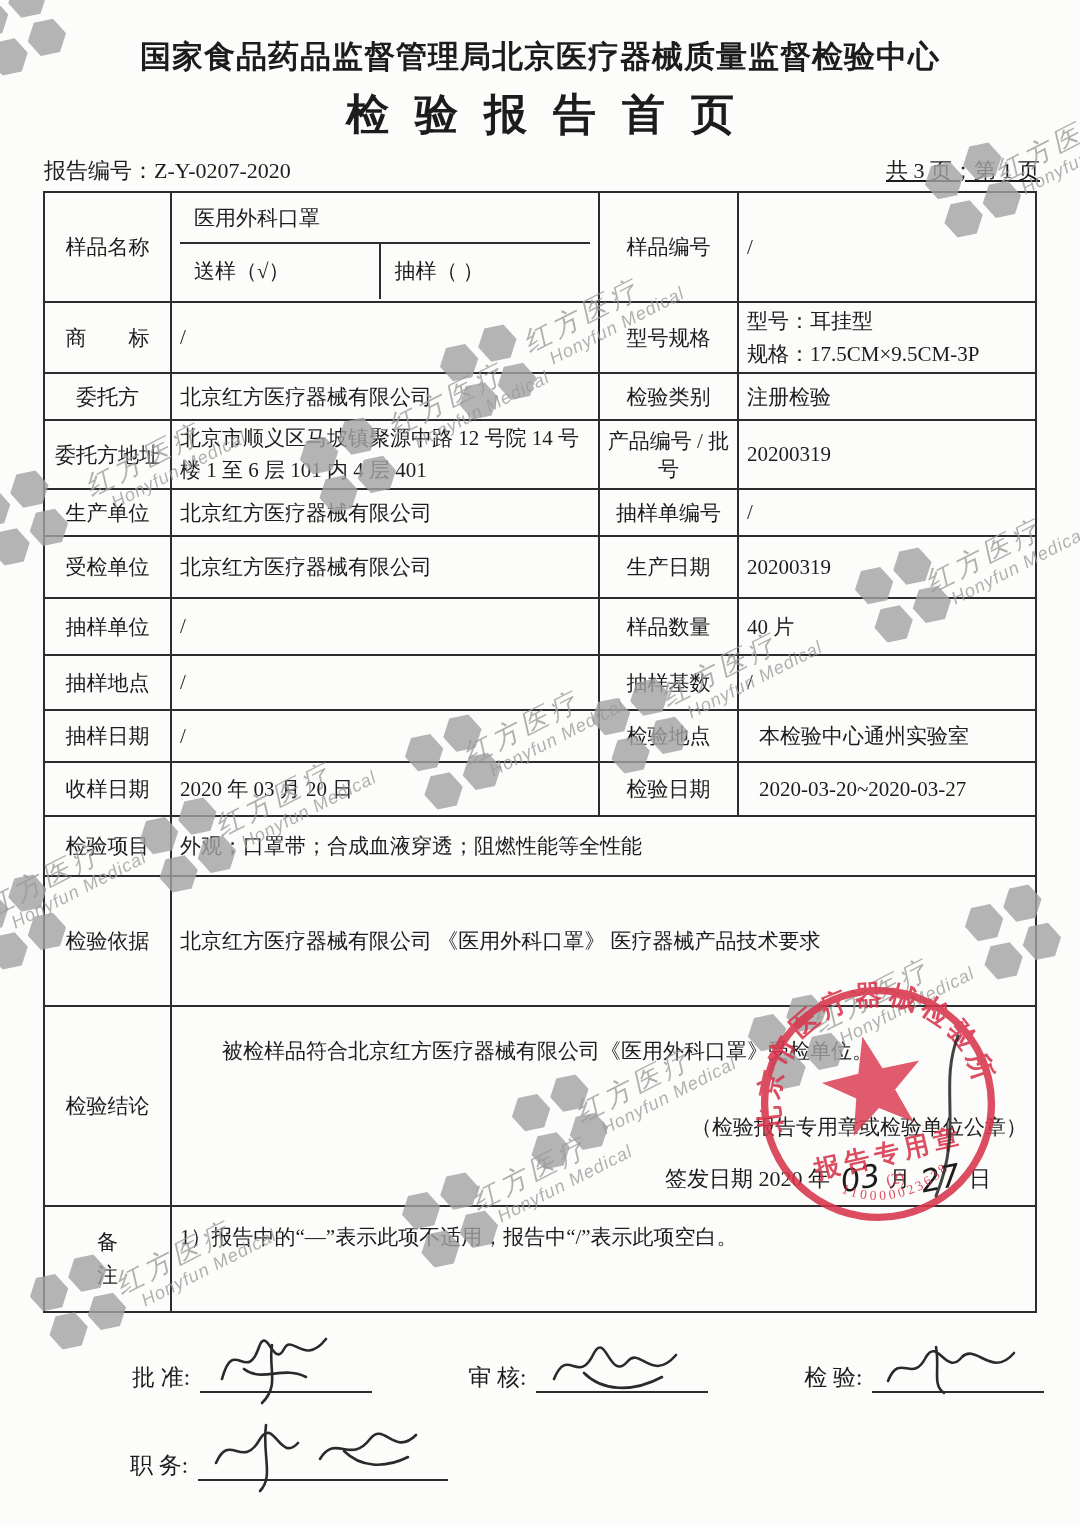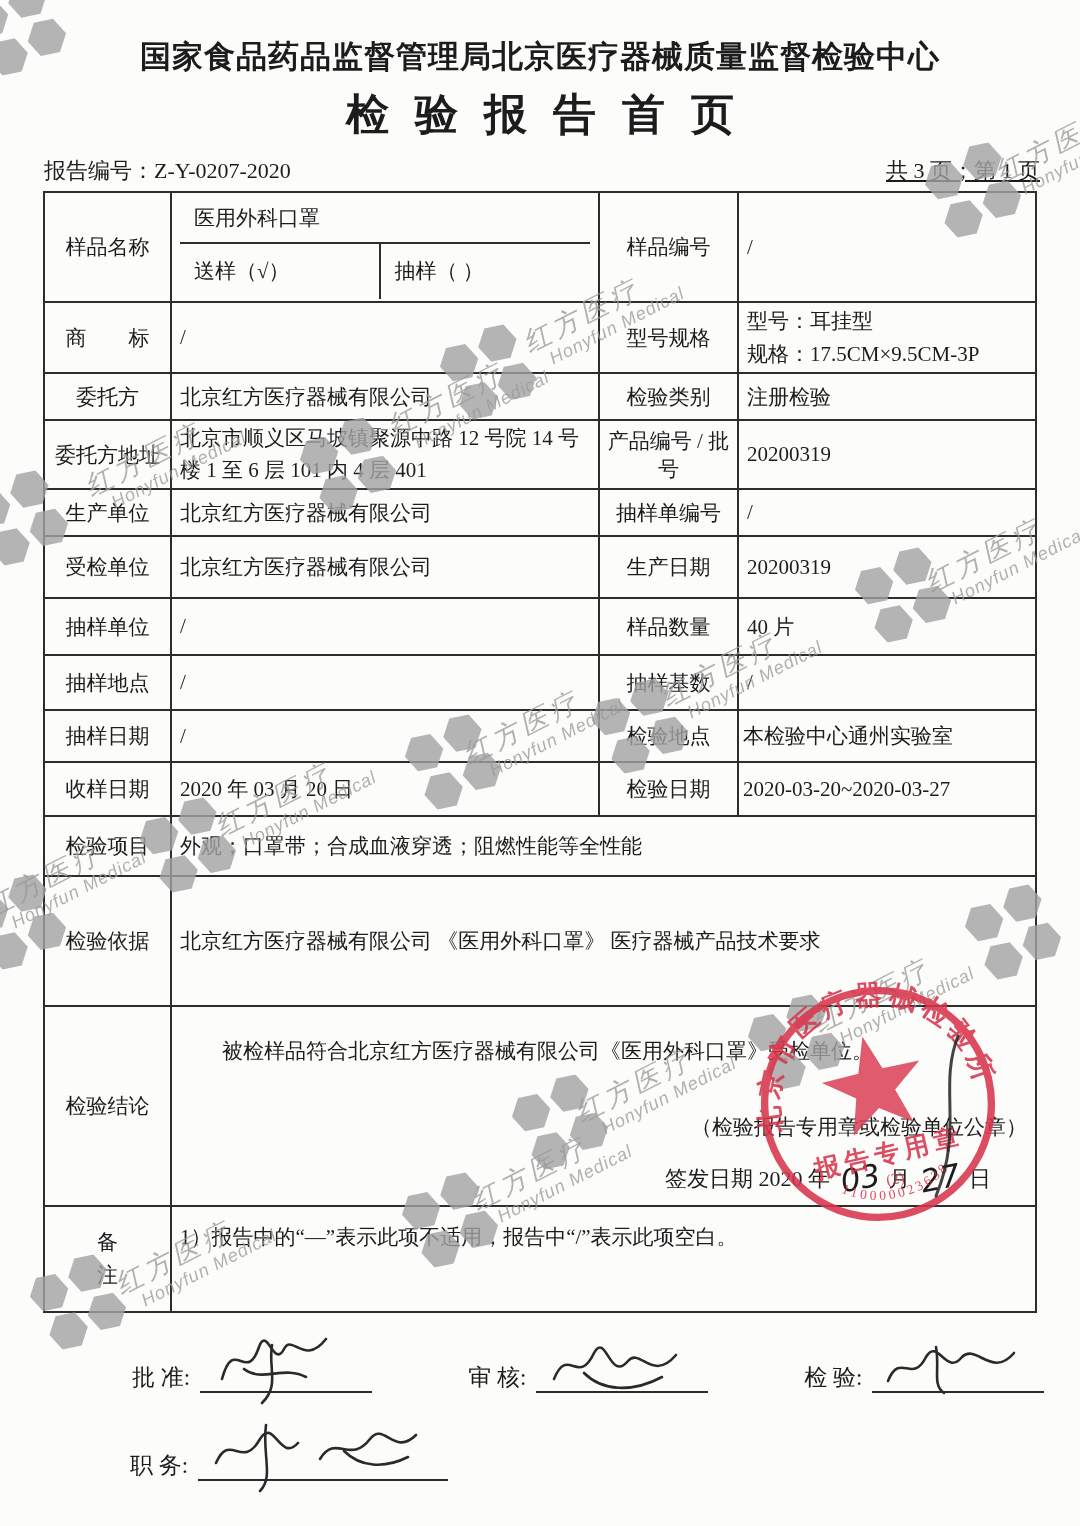--- a/index.html
+++ b/index.html
@@ -151,28 +151,28 @@
       <td class="lbl">抽样地点</td>
       <td class="val">/</td>
       <td class="lbl">抽样基数</td>
       <td class="val">/</td>
     </tr>
 
     <tr style="height:52px">
       <td class="lbl">抽样日期</td>
       <td class="val">/</td>
       <td class="lbl">检验地点</td>
-      <td class="val" style="padding-left:4px">本检验中心通州实验室</td>
+      <td class="val" style="padding-left:20px">本检验中心通州实验室</td>
     </tr>
 
     <tr style="height:54px">
       <td class="lbl">收样日期</td>
       <td class="val">2020 年 03 月 20 日</td>
       <td class="lbl">检验日期</td>
-      <td class="val" style="padding-left:4px">2020-03-20~2020-03-27</td>
+      <td class="val" style="padding-left:20px">2020-03-20~2020-03-27</td>
     </tr>
 
     <tr style="height:60px">
       <td class="lbl">检验项目</td>
       <td class="val" colspan="3">外观；口罩带；合成血液穿透；阻燃性能等全性能</td>
     </tr>
 
     <tr style="height:130px">
       <td class="lbl">检验依据</td>
       <td class="val" colspan="3">北京红方医疗器械有限公司 《医用外科口罩》 医疗器械产品技术要求</td>

